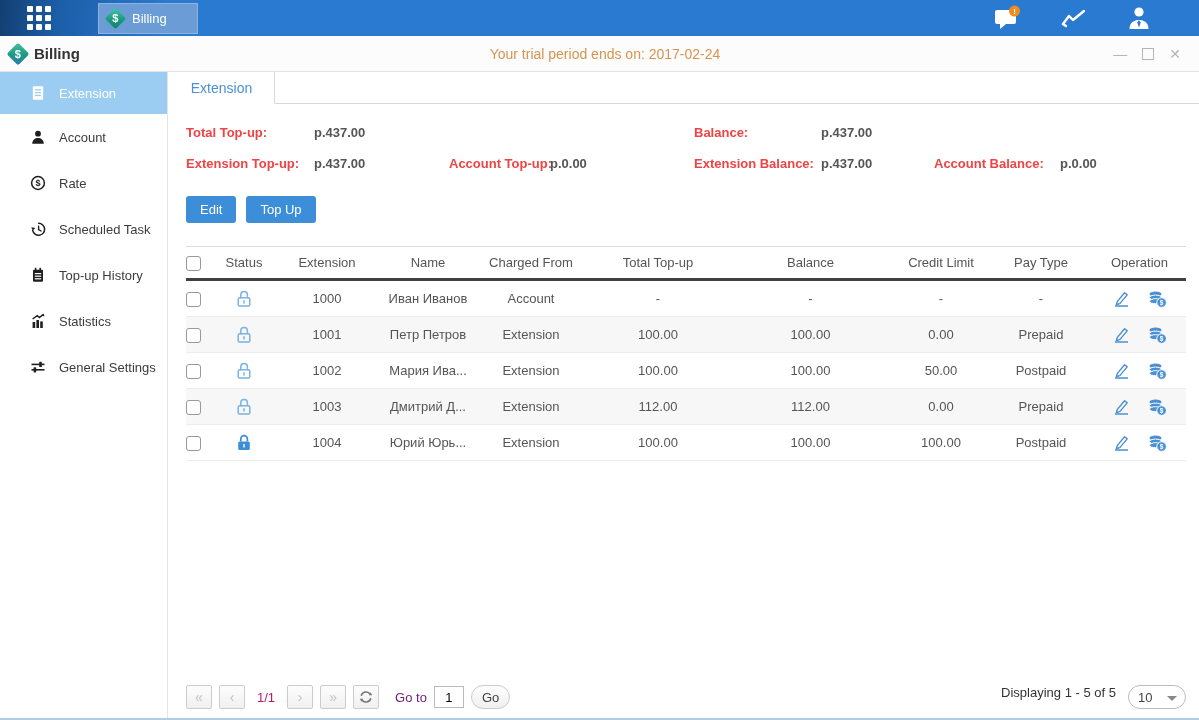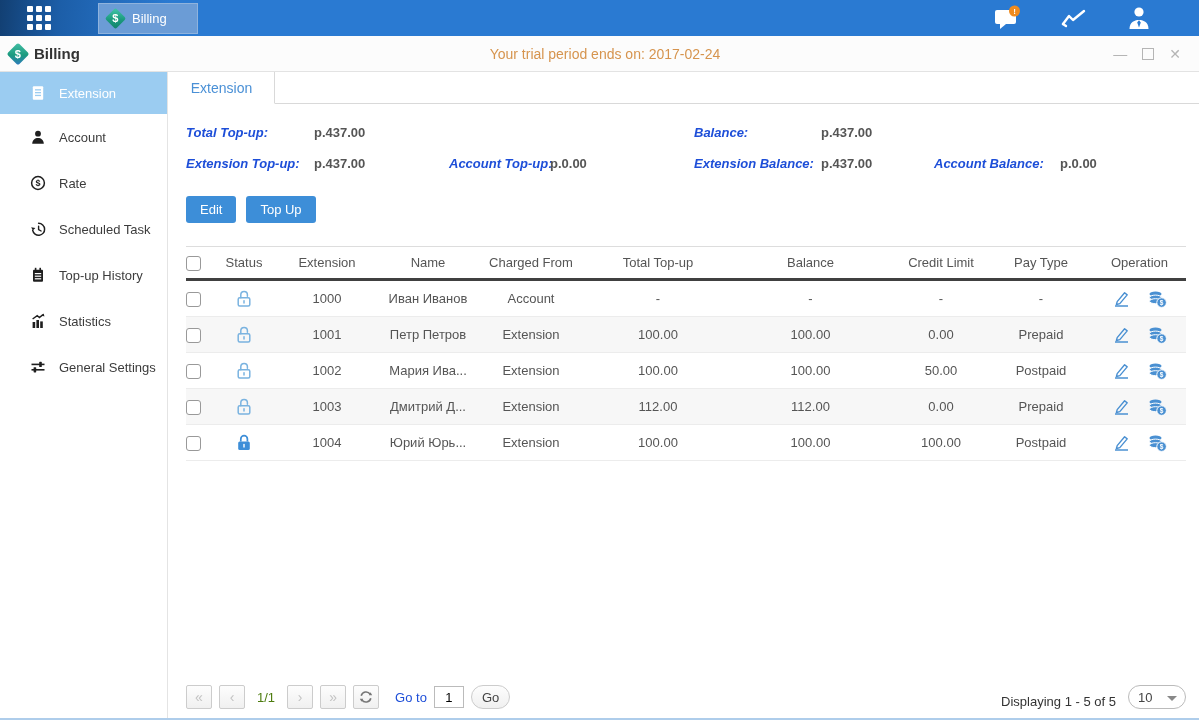--- a/index.html
+++ b/index.html
@@ -45,21 +45,21 @@
 
   
   .tabbar{height:32px;border-bottom:1px solid #d9d9d9;display:flex;margin-left:1px;}
   .tab{min-width:106px;height:32px;background:#fff;border-right:1px solid #d9d9d9;border-bottom:1px solid #fff;
     margin-bottom:-1px;display:flex;align-items:center;justify-content:center;
     color:#4a90d6;font-size:14px;cursor:pointer;}
 
   
   .summary{margin:13px 13px 0 18px;font-size:13px;display:grid;grid-template-columns:508px 1fr;}
   .sum-row{line-height:31px;white-space:nowrap;}
-  .lbl{display:inline-block;font-weight:bold;color:#1d4ed8;font-style:italic;}
+  .lbl{display:inline-block;font-weight:bold;color:#ef4444;}
   .val{display:inline-block;color:#555;font-weight:bold;}
   .w128{width:128px}.w135{width:135px}.w101{width:101px}
   .w127{width:127px}.w113{width:113px}.w126{width:126px}
 
   
   .btnrow{margin:17px 13px 0 18px;display:flex;gap:10px;}
   .blue-btn{height:27px;padding:0 14px;background:#3d8ed8;border:none;border-radius:3px;
     color:#fff;font-size:13px;font-family:inherit;cursor:pointer;text-align:center;}
 
   
@@ -72,26 +72,26 @@
   .lock{display:inline-flex;vertical-align:middle;}
   .lock .lock-closed{display:none;}
   .lock.locked .lock-closed{display:inline;}
   .op-cell{display:flex;align-items:center;justify-content:center;gap:16px;height:35px;}
   .op-btn{cursor:pointer;display:flex;}
 
   
   .pagination{margin:auto 13px 9px 18px;display:flex;align-items:center;gap:7px;font-size:13px;color:#444;}
   .pg-btn{width:26px;height:24px;background:linear-gradient(#fdfdfd,#f0f0f0);border:1px solid #ccc;border-radius:2px;
     display:flex;align-items:center;justify-content:center;color:#c3c3c3;font-size:14px;cursor:pointer;}
-  .pg-label{margin:0 5px;color:#4d7c0f;}
-  .goto-label{margin-left:9px;color:#1d4ed8;}
+  .pg-label{margin:0 5px;color:#be185d;}
+  .goto-label{margin-left:9px;color:#701a75;}
   .goto-input{width:30px;height:22px;border:1px solid #bbb;text-align:center;font-size:13px;font-family:inherit;}
   .go-btn{height:24px;padding:0 10px;background:linear-gradient(#fdfdfd,#f0f0f0);border:1px solid #ccc;border-radius:12px;
     color:#444;font-size:13px;font-family:inherit;cursor:pointer;}
-  .pg-right{margin-left:auto;display:flex;align-items:flex-end;gap:12px;}
+  .pg-right{margin-left:auto;display:flex;align-items:flex-start;gap:12px;}
   .displaying{color:#333;}
   .page-size{width:58px;height:24px;border:1px solid #bbb;border-radius:12px;background:#fff;
     display:flex;align-items:center;padding-left:9px;position:relative;cursor:pointer;color:#444;}
   .caret{position:absolute;right:8px;top:10px;width:0;height:0;border-left:5px solid transparent;border-right:5px solid transparent;border-top:5px solid #888;}
 </style>
 </head>
 <body>
 
 <div class="topbar">
   <div class="apps-grid">

